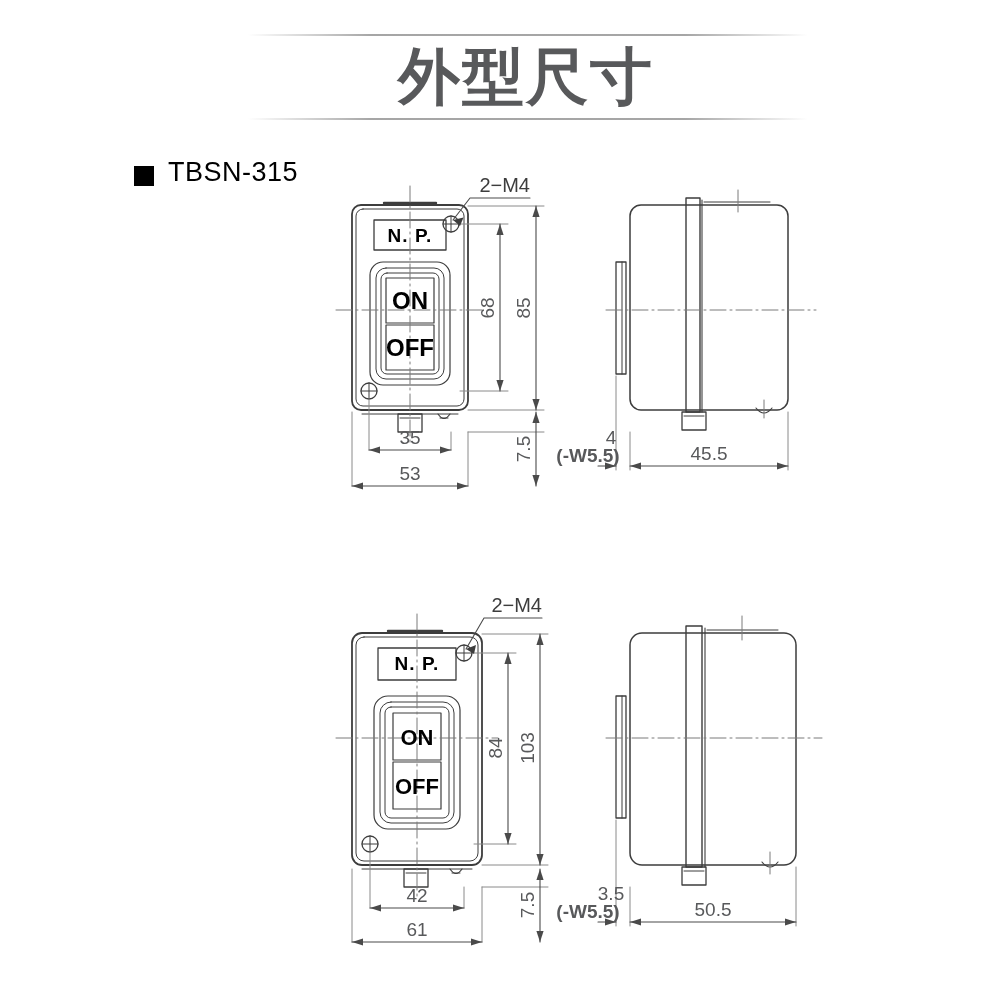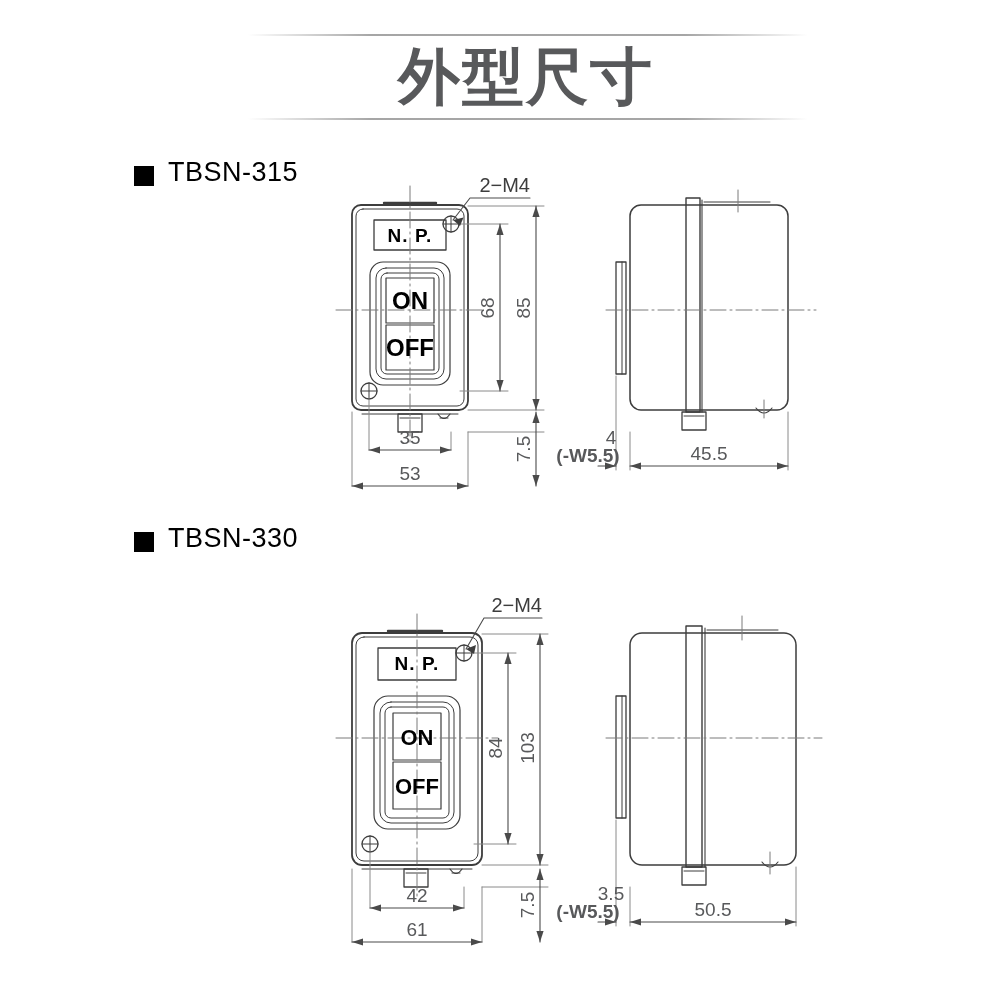--- a/index.html
+++ b/index.html
@@ -188,24 +188,20 @@
     <text class="dimtext" x="200" y="299" text-anchor="middle" transform="rotate(-90 200 299)">7.5</text>
     <text class="dimtext" x="80" y="294" text-anchor="middle">35</text>
     <text class="dimtext" x="80" y="330" text-anchor="middle">53</text>
 
     <text class="dimtext" x="281" y="294" text-anchor="middle">4</text>
     <text class="dimtext" x="258" y="312" text-anchor="middle" font-weight="700">(-W5.5)</text>
     <text class="dimtext" x="379" y="310" text-anchor="middle">45.5</text>
   </svg>
   </div>
 
-  <div class="sec-head" id="sec-330">
-    <span class="bullet"></span>
-    <span class="label">TBSN-330</span>
-  </div>
 
   <div class="drawing" id="dwg-330">
   <svg width="520" height="400" viewBox="0 0 520 400">
     <g stroke="#3d3d3d" fill="none" stroke-width="1.4" stroke-linecap="round" stroke-linejoin="round">
 
       <g>
         <path d="M58 75 L112 75" stroke-width="2.4"></path>
         <rect x="22" y="77" width="130" height="232" rx="10" ry="10" stroke-width="1.8"></rect>
         <rect x="26" y="81" width="122" height="224" rx="8" ry="8" stroke-width="1"></rect>
 

